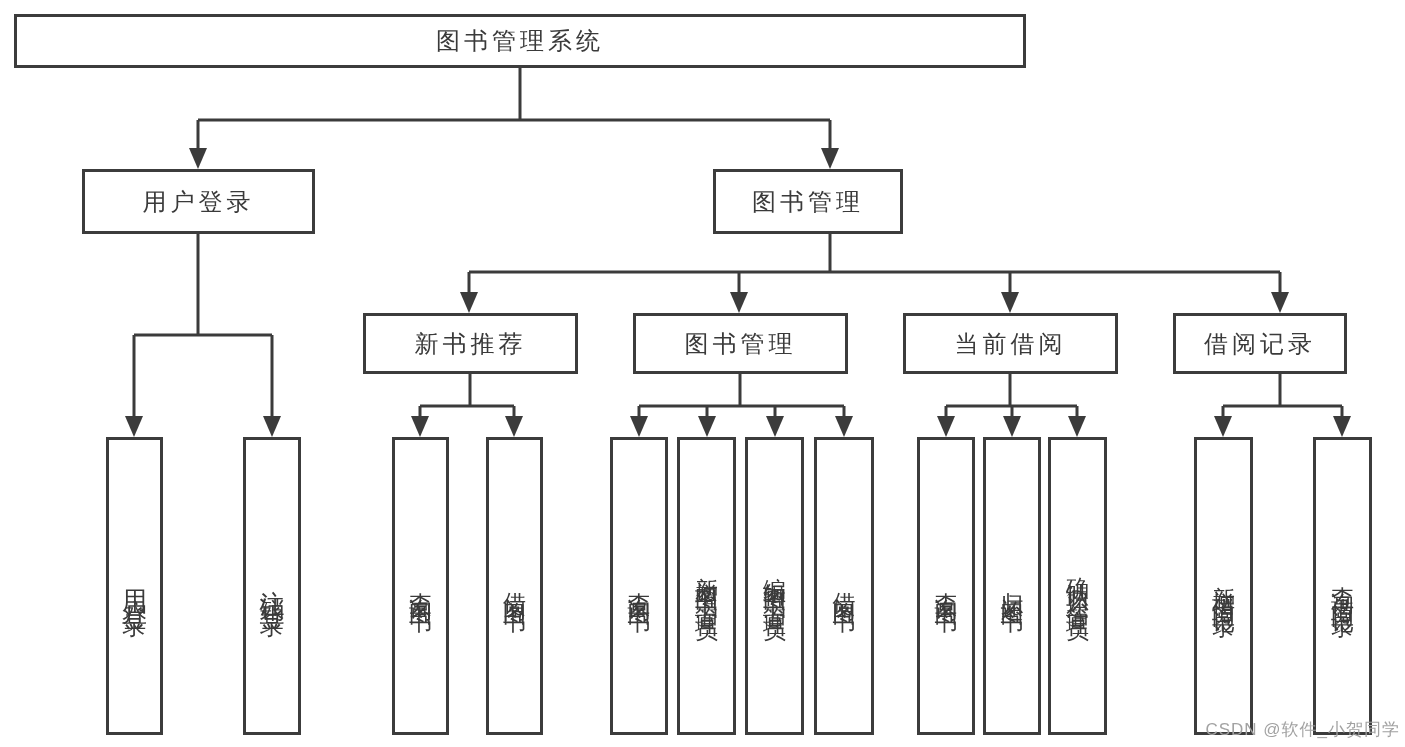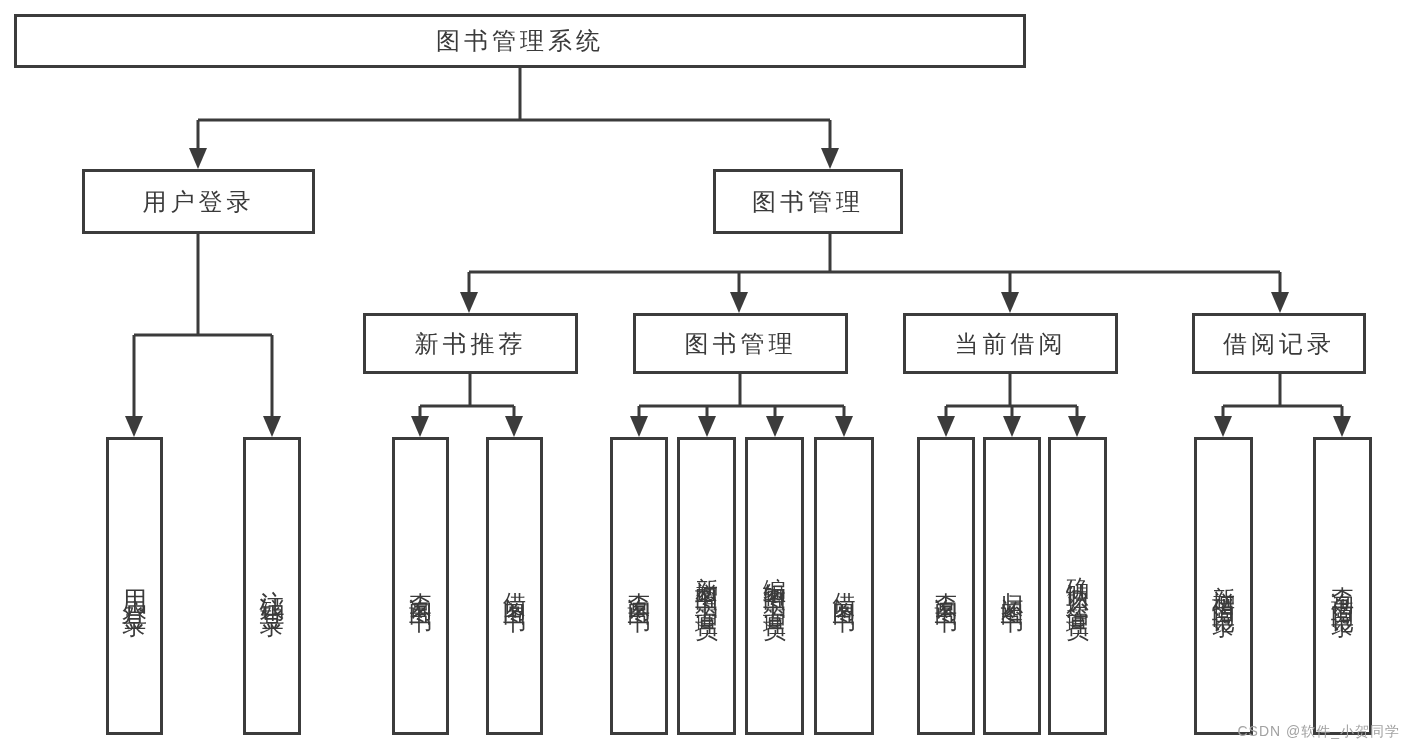--- a/index.html
+++ b/index.html
@@ -41,21 +41,21 @@
     text-orientation:mixed;
     font-size:23px;
     letter-spacing:6px;
     line-height:1;
     color:#3a3a3a;
   }
   .leaf.big .vtext{font-size:25px;letter-spacing:8px;}
   .watermark{
     position:absolute;
     right:5px;bottom:6px;
-    font-size:14px;
+    font-size:17px;
     color:#a2a2a2;
     letter-spacing:1px;
     z-index:3;
     white-space:nowrap;
   }
   svg .ln{stroke:#3b3b3b;stroke-width:3;fill:none;}
   svg .ar{fill:#3b3b3b;stroke:none;}
 </style>
 </head>
 <body>
@@ -137,21 +137,21 @@
 
   <div class="node lvl3" style="left:363px;width:215px;">
     <span>新书推荐</span>
   </div>
   <div class="node lvl3" style="left:633px;width:215px;">
     <span>图书管理</span>
   </div>
   <div class="node lvl3" style="left:903px;width:215px;">
     <span>当前借阅</span>
   </div>
-  <div class="node lvl3" style="left:1173px;width:174px;margin-left:19px;">
+  <div class="node lvl3" style="left:1173px;width:174px;">
     <span>借阅记录</span>
   </div>
 
   <div class="leaf big" style="left:106px;width:57px;">
     <span class="vtext">用户登录</span>
   </div>
   <div class="leaf big" style="left:243px;width:58px;">
     <span class="vtext">注销登录</span>
   </div>
 

